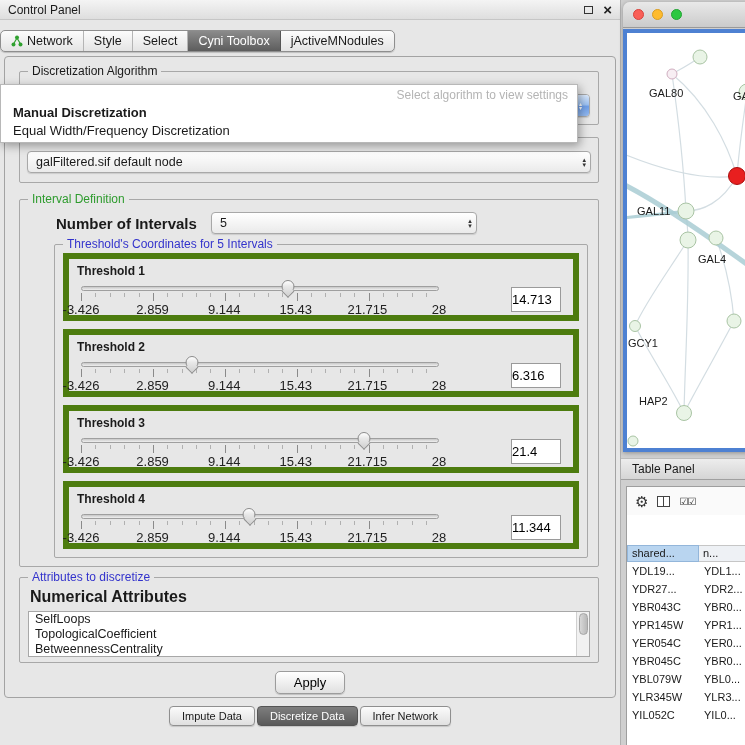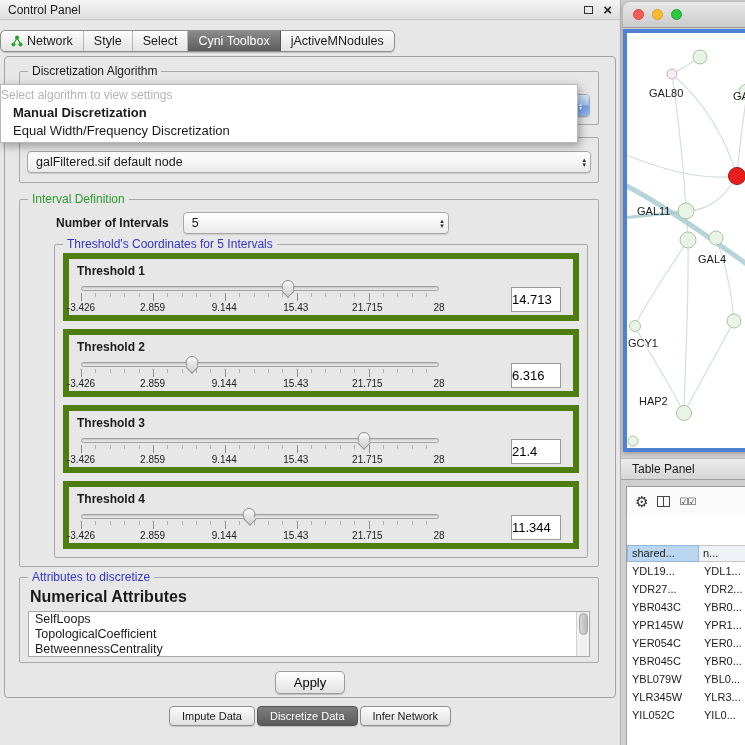--- a/index.html
+++ b/index.html
@@ -47,40 +47,40 @@
 .thr-label{font-size:12px}
 .thr-row{display:flex;align-items:flex-start;margin-top:1px}
 .slider{position:relative;width:358px;padding-top:7px;margin-left:4px}
 .track{height:5px;border:1px solid #9f9f9f;border-radius:3px;background:linear-gradient(#c7c7c7,#f0f0f0)}
 .thumb{position:absolute;top:1px;width:13px;height:13px;transform:translateX(-50%);background:linear-gradient(#fefefe,#d2d2d2);border:1px solid #8c8c8c;border-radius:50%;z-index:2}
 .thumb::after{content:"";position:absolute;left:1.5px;top:6px;width:8px;height:8px;background:linear-gradient(135deg,#ececec,#cfcfcf);border-right:1px solid #8c8c8c;border-bottom:1px solid #8c8c8c;transform:rotate(45deg)}
 .ruler{height:8px;margin-top:2px;background-image:
   repeating-linear-gradient(to right,#8a8a8a 0 1px,transparent 1px 20%),
   repeating-linear-gradient(to right,#b0b0b0 0 1px,transparent 1px 4%);
   background-size:100.4% 8px,100.4% 4px;background-repeat:no-repeat;background-position:left top,left top}
-.scale{position:relative;height:11px;font-size:10px;color:#222;margin-top:1px}
+.scale{position:relative;height:11px;font-size:13px;color:#222;margin-top:1px}
 .scale span{position:absolute;transform:translateX(-50%);white-space:nowrap}
 .valbox{width:50px;height:25px;border:1px solid #9a9a9a;background:#fff;font-family:"Liberation Sans",sans-serif;font-size:13px;padding-right:4px;margin-left:auto;margin-right:4px;margin-top:8px}
 
 .atg{left:14px;top:520px;right:16px;height:86px}
 .na{margin:10px 0 5px 10px;font-size:16px}
 .listbox{position:relative;margin:0 8px;height:46px;border:1px solid #a8a8a8;background:#fff;overflow:hidden}
 .li{font-size:12.5px;line-height:15px;padding-left:6px;white-space:nowrap}
 .sb{position:absolute;right:0;top:0;bottom:0;width:13px;background:#f1f1f1;border-left:1px solid #d0d0d0}
 .sbt{position:absolute;left:1.5px;top:1px;width:9px;height:22px;border-radius:5px;background:linear-gradient(90deg,#d8d8d8,#b9b9b9);border:1px solid #a5a5a5}
 
 .apply-row{position:absolute;left:0;right:0;top:614px;display:flex;justify-content:center}
 .btn{font-family:"Liberation Sans",sans-serif;font-size:13px;padding:3px 18px;border:1px solid #9c9c9c;border-radius:5px;background:linear-gradient(#ffffff,#e0e0e0);box-shadow:0 1px 1px rgba(0,0,0,.18)}
 
 .btabs{position:absolute;left:0;top:706px;width:620px;display:flex;justify-content:center;gap:2px}
 .btab{font-size:11px;padding:3px 12px;border:1px solid #8f8f8f;border-radius:4px;background:linear-gradient(#fbfbfb,#e0e0e0);box-shadow:0 1px 1px rgba(0,0,0,.15)}
 .btab.sel{background:linear-gradient(#7e7e7e,#5a5a5a);color:#fff;border-color:#555}
 
 .popup{position:absolute;left:0;top:84px;width:578px;background:#fff;border:1px solid #b8b8b8;box-shadow:2px 3px 9px rgba(0,0,0,.35);z-index:60;padding:2px 0}
-.prompt{text-align:left;color:#b4b4b4;font-size:12px;padding:1px 0 2px}
+.prompt{text-align:right;color:#b4b4b4;font-size:12px;padding:1px 9px 2px}
 .opt{font-size:13px;padding:1px 12px 2px;white-space:nowrap}
 
 
 .netwin{position:absolute;left:623px;top:2px;width:127px;height:450px;border-radius:7px 0 0 0;box-shadow:0 1px 4px rgba(0,0,0,.3)}
 .nw-titlebar{height:26px;border-radius:7px 0 0 0;background:linear-gradient(#e9e9e9,#cbcbcb);border-bottom:1px solid #9a9a9a;display:flex;align-items:center;padding-left:10px;gap:8px}
 .light{width:11px;height:11px;border-radius:50%;display:inline-block}
 .light.red{background:#f95f57;border:1px solid #d8423c}
 .light.yellow{background:#febb2e;border:1px solid #d99d22}
 .light.green{background:#2bc840;border:1px solid #23a334}
 .nw-canvas{position:absolute;left:0;top:27px;right:0;bottom:0;background:#fff;border:4px solid #4e81d2}
@@ -158,21 +158,21 @@
             <i>▴</i>
             <i>▾</i>
           </span>
       </div>
     </div>
 
     <div class="grp idg">
       <span class="gt green">Interval Definition</span>
 
       <div class="noi-row">
-        <span class="b" style="font-size:12px">Number of Intervals</span>
+        <span class="b" style="font-size:15px">Number of Intervals</span>
         <div class="combo noi-combo">
           <span class="cv">5</span>
           <span class="spin">
               <i>▴</i>
               <i>▾</i>
             </span>
         </div>
       </div>
 
       <div class="grp thg">

